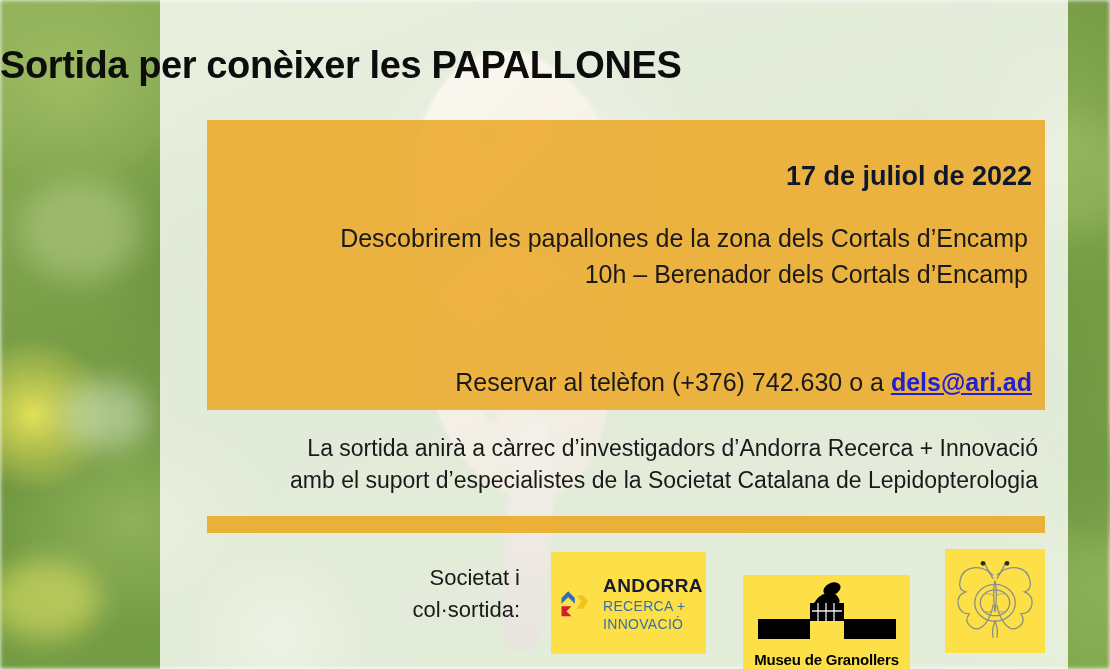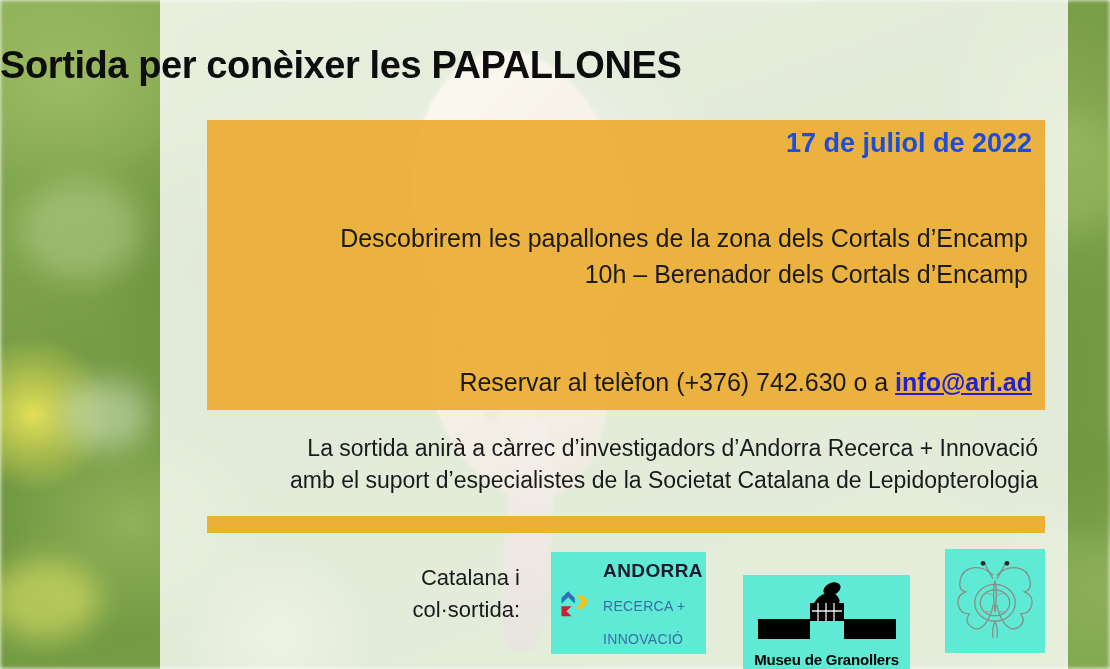--- a/index.html
+++ b/index.html
@@ -115,24 +115,24 @@
     width: 1110px;
     text-align: left;
     font-size: 38px;
     font-weight: bold;
     color: #0d0d0d;
     letter-spacing: -0.4px;
     font-stretch: condensed;
   }
   .date {
     position: absolute;
-    right: 78px; top: 128px;
+    right: 78px; top: 161px;
     font-size: 27px;
     font-weight: bold;
-    color: #1d4ed8;
+    color: #0f172a;
   }
   .desc {
     position: absolute;
     right: 82px; top: 220px;
     width: 800px;
     text-align: right;
     font-size: 25px;
     line-height: 36px;
     color: #1a1a1a;
   }
@@ -169,39 +169,39 @@
     width: 210px;
     text-align: right;
     font-size: 22px;
     line-height: 32px;
     color: #1a1a1a;
   }
 
   
   .logo-box {
     position: absolute;
-    background: #5eead4;
+    background: #fde047;
     display: flex;
     align-items: center;
     justify-content: center;
     overflow: hidden;
   }
   #logo-ari { left: 551px; top: 552px; width: 155px; height: 102px; }
   #logo-museu { left: 743px; top: 575px; width: 167px; height: 122px; }
   #logo-scl  { left: 945px; top: 549px; width: 100px; height: 104px; }
 
   .ari-inner { display: flex; align-items: center; gap: 9px; }
   .ari-words { line-height: 1; }
   .ari-words .w1 {
     font-size: 19px; font-weight: bold; color: #1b1b2e;
     letter-spacing: .4px; display: block;
   }
   .ari-words .w2, .ari-words .w3 {
     font-size: 14px; color: #3a6ea8; display: block;
-    letter-spacing: .3px; margin-top: 19px;
+    letter-spacing: .3px; margin-top: 4px;
   }
 
   .museu-inner { text-align: center; width: 100%; padding-top: 2px; }
   .museu-name {
     font-size: 15px; font-weight: bold; color: #000;
     letter-spacing: -.2px; margin-top: 4px;
   }
   .museu-sub { font-size: 17px; color: #000; margin-top: 5px; padding-left: 28px; }
 
   .butterfly-logo { width: 92px; height: 92px; }
@@ -240,29 +240,29 @@
   <div class="title">Sortida per conèixer les PAPALLONES</div>
 
   <div class="date">17 de juliol de 2022</div>
 
   <div class="desc">
     <div>Descobrirem les papallones de la zona dels Cortals d’Encamp</div>
     <div>10h – Berenador dels Cortals d’Encamp</div>
   </div>
 
 
-  <div class="reserve"><span>Reservar al telèfon (+376) 742.630 o a </span><a href="#">info@ari.ad</a></div>
+  <div class="reserve"><span>Reservar al telèfon (+376) 742.630 o a </span><a href="#">dels@ari.ad</a></div>
 
   <div class="credit">
     <div>La sortida anirà a càrrec d’investigadors d’Andorra Recerca + Innovació</div>
     <div>amb el suport d’especialistes de la Societat Catalana de Lepidopterologia</div>
   </div>
 
   <div class="organitza">
-    <div>Catalana i</div>
+    <div>Societat i</div>
     <div>col·sortida:</div>
   </div>
 
   <div class="logo-box" id="logo-ari">
     <div class="ari-inner">
       <svg width="40" height="40" viewBox="0 0 48 48">
         <path d="M9 18 L17 10 L25 18 L25 25 L17 17 L9 25 Z" fill="#2f6fb5"></path>
         <path d="M9 28 L9 40 L21 40 L15 34 L21 28 L15 28 Z" fill="#cf2032"></path>
         <path d="M27 15 L35 15 L41 22 L35 31 L27 31 L33 22 Z" fill="#f2c318"></path>
       </svg>

